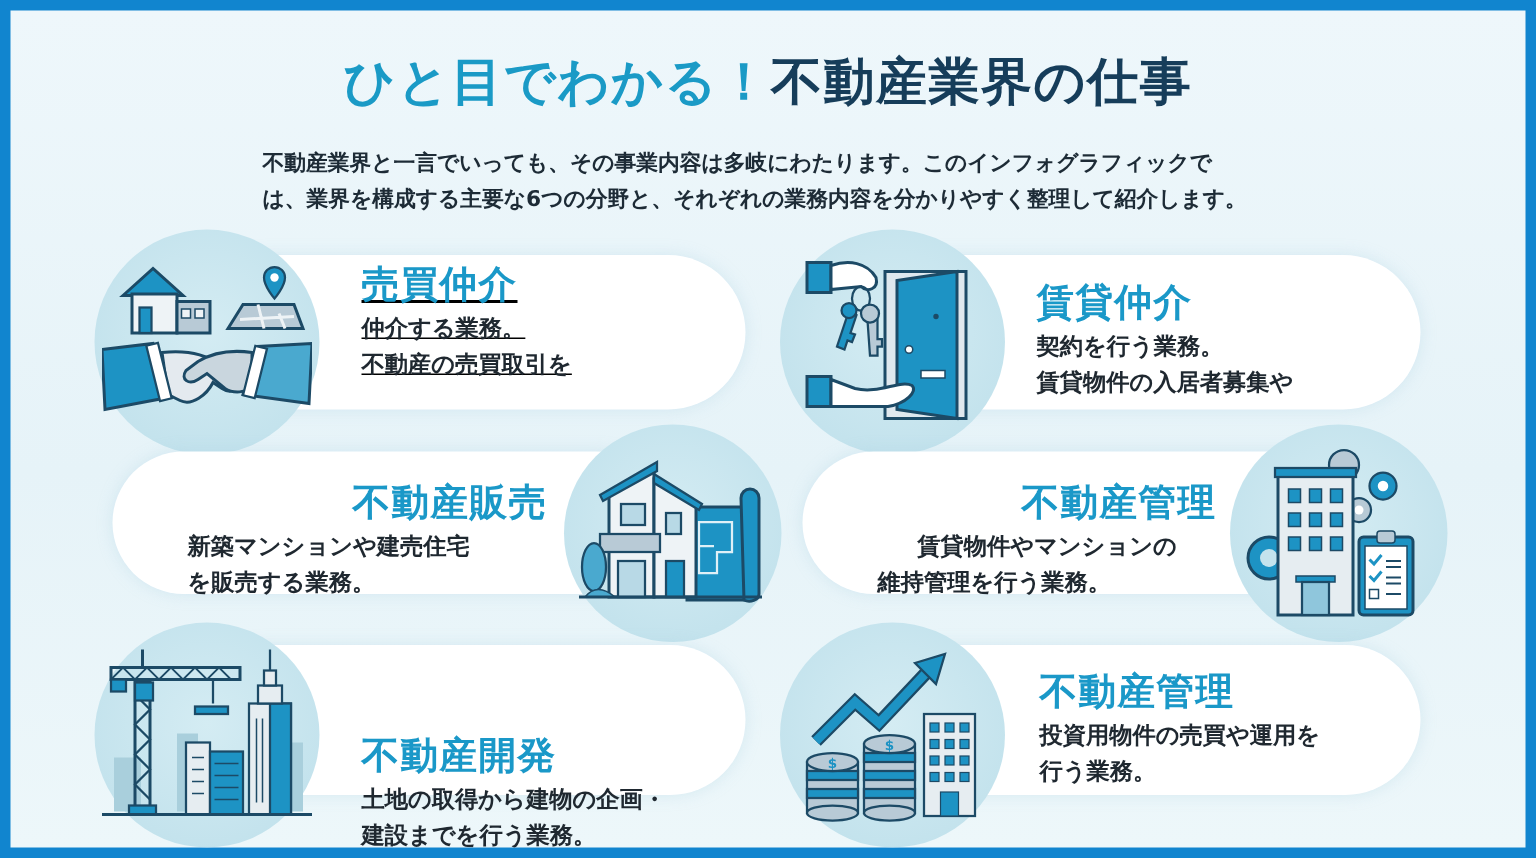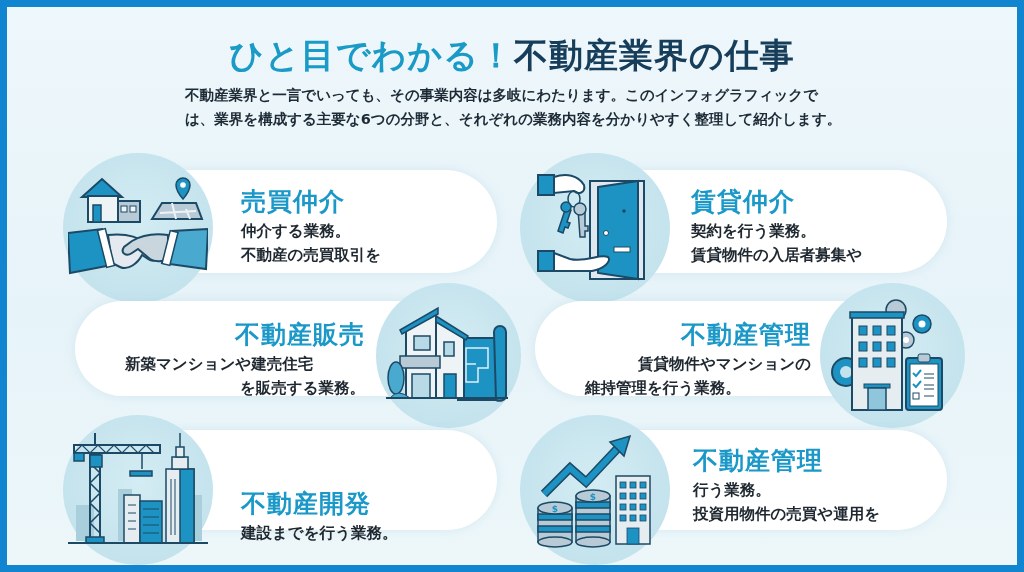--- a/index.html
+++ b/index.html
@@ -15,22 +15,22 @@
     overflow: hidden;
   }
   .title {
     position: absolute; left: 0; right: 0; top: 26px;
     text-align: center; font-weight: bold; font-size: 34px; letter-spacing: 1px;
     white-space: nowrap; line-height: 44px;
   }
   .title .t1 { color: #1a9ac6; }
   .title .t2 { color: #163d5a; }
   .intro {
-    position: absolute; left: 168px; top: 76px; width: 700px;
-    font-size: 14.5px; font-weight: bold; color: #1d2b36; line-height: 24px; margin-left: 10px;
+    position: absolute; left: 168px; top: 90px; width: 700px;
+    font-size: 14.5px; font-weight: bold; color: #1d2b36; line-height: 24px;
   }
   .intro div { white-space: nowrap; }
 
   .pill {
     position: absolute; background: #ffffff; border-radius: 60px;
     box-shadow: 0 0 10px rgba(170,210,225,0.35);
   }
   .circle {
     position: absolute; border-radius: 50%;
     background: radial-gradient(circle at 50% 45%, #d4ecf3 0%, #c4e3ed 70%, #bcdfea 100%);
@@ -79,21 +79,21 @@
 
       <polygon points="0,70 34,66 44,102 2,110" fill="#1d93c4" stroke="#1c4a66" stroke-width="2"></polygon>
       <polygon points="140,66 104,68 94,100 138,106" fill="#4aa9cf" stroke="#1c4a66" stroke-width="2"></polygon>
 
       <path d="M40 72 C58 70 70 74 78 80 L90 90 C94 96 86 100 80 96 L74 92 C70 100 60 108 52 104 L44 100 Z" fill="#e4eaef" stroke="#1c4a66" stroke-width="2"></path>
       <path d="M100 72 C86 70 74 72 64 78 L56 84 C52 90 58 94 64 90 L70 86 L82 96 C88 100 96 98 100 96 Z" fill="#c9d6de" stroke="#1c4a66" stroke-width="2"></path>
       <rect x="34" y="66" width="8" height="38" transform="rotate(-14 38 85)" fill="#fff" stroke="#1c4a66" stroke-width="1.5"></rect>
       <rect x="98" y="68" width="8" height="34" transform="rotate(14 102 85)" fill="#fff" stroke="#1c4a66" stroke-width="1.5"></rect>
     </svg>
   </div>
-  <div class="card-text" style="left:234px; top:178px;">
+  <div class="card-text" style="left:234px; top:166px;text-decoration:underline;">
     <div class="card-title">売買仲介</div>
     <div class="card-desc">仲介する業務。</div>
     <div class="card-desc">不動産の売買取引を</div>
   </div>
 
   <div class="pill" style="left:570px; top:163px; width:370px; height:103px;"></div>
   <div class="circle" style="left:513px; top:146px; width:150px; height:150px;">
     <svg width="130" height="130" viewBox="0 0 130 130">
       <rect x="60" y="18" width="54" height="98" fill="#dfe8ee" stroke="#1c4a66" stroke-width="2"></rect>
       <polygon points="68,24 108,18 108,116 68,110" fill="#1d93c4" stroke="#1c4a66" stroke-width="2"></polygon>
@@ -138,21 +138,21 @@
       <rect x="58" y="76" width="12" height="24" fill="#1d93c4" stroke="#1c4a66" stroke-width="1.5"></rect>
 
       <ellipse cx="10" cy="80" rx="8" ry="16" fill="#4aa9cf" stroke="#1c4a66" stroke-width="1.5"></ellipse>
       <path d="M4 100 q8 -10 20 0 z" fill="#4aa9cf" stroke="#1c4a66" stroke-width="1"></path>
       <line x1="0" y1="100" x2="122" y2="100" stroke="#1c4a66" stroke-width="2"></line>
     </svg>
   </div>
   <div class="card-text right-align" style="left:118px; top:311px; width:240px;">
     <div class="card-title">不動産販売</div>
     <div class="card-desc" style="text-align:left;">新築マンションや建売住宅</div>
-    <div class="card-desc" style="text-align:right;">を販売する業務。</div>
+    <div class="card-desc" style="text-align:left;">を販売する業務。</div>
   </div>
 
   <div class="pill" style="left:528px; top:294px; width:370px; height:95px;"></div>
   <div class="circle" style="left:813px; top:276px; width:145px; height:145px;">
     <svg width="125" height="120" viewBox="0 0 125 120">
 
       <circle cx="66" cy="14" r="10" fill="#b8cad6" stroke="#1c4a66" stroke-width="1.5"></circle>
       <circle cx="92" cy="28" r="9" fill="#1d93c4" stroke="#1c4a66" stroke-width="1.5"></circle>
       <circle cx="92" cy="28" r="3.5" fill="#fff"></circle>
       <circle cx="76" cy="44" r="8" fill="#b8cad6" stroke="#1c4a66" stroke-width="1.5"></circle>
@@ -179,21 +179,21 @@
       <rect x="76" y="62" width="36" height="52" rx="3" fill="#1d93c4" stroke="#1c4a66" stroke-width="2"></rect>
       <rect x="80" y="68" width="28" height="42" fill="#fff" stroke="#1c4a66" stroke-width="1"></rect>
       <rect x="88" y="58" width="12" height="8" rx="2" fill="#b8cad6" stroke="#1c4a66" stroke-width="1"></rect>
       <path d="M83 77 l3 3 l5 -6 M83 88 l3 3 l5 -6" stroke="#1d93c4" stroke-width="2" fill="none"></path>
       <rect x="83" y="97" width="6" height="6" fill="none" stroke="#1c4a66" stroke-width="1"></rect>
       <path d="M94 78 h10 M94 82 h10 M94 89 h10 M94 93 h10 M94 100 h10" stroke="#1c4a66" stroke-width="1.2"></path>
     </svg>
   </div>
   <div class="card-text right-align" style="left:578px; top:311px; width:226px;">
     <div class="card-title">不動産管理</div>
-    <div class="card-desc" style="text-align:right;">賃貸物件やマンションの</div>
+    <div class="card-desc" style="text-align:center;">賃貸物件やマンションの</div>
     <div class="card-desc" style="text-align:left;">維持管理を行う業務。</div>
   </div>
 
   <div class="pill" style="left:120px; top:423px; width:370px; height:100px;"></div>
   <div class="circle" style="left:56px; top:408px; width:150px; height:150px;">
     <svg width="140" height="130" viewBox="0 0 140 130">
 
       <rect x="8" y="80" width="18" height="36" fill="#a9cfdc"></rect>
       <rect x="50" y="64" width="14" height="52" fill="#a9cfdc"></rect>
       <rect x="118" y="70" width="16" height="46" fill="#a9cfdc"></rect>
@@ -218,20 +218,21 @@
       <rect x="112" y="44" width="14" height="74" fill="#1d93c4" stroke="#1c4a66" stroke-width="1.5"></rect>
       <rect x="104" y="32" width="16" height="12" fill="#e6edf1" stroke="#1c4a66" stroke-width="1.5"></rect>
       <rect x="108" y="22" width="8" height="10" fill="#e6edf1" stroke="#1c4a66" stroke-width="1.5"></rect>
       <line x1="112" y1="22" x2="112" y2="8" stroke="#1c4a66" stroke-width="1.5"></line>
       <path d="M103 54 v56 M107 54 v56" stroke="#1c4a66" stroke-width="1"></path>
       <line x1="0" y1="118" x2="140" y2="118" stroke="#1c4a66" stroke-width="2"></line>
     </svg>
   </div>
   <div class="card-text" style="left:234px; top:433px;margin-top:47px;">
     <div class="card-title">不動産開発</div>
+    <div class="card-desc">土地の取得から建物の企画・</div>
     <div class="card-desc">建設までを行う業務。</div>
   </div>
 
   <div class="pill" style="left:570px; top:423px; width:370px; height:100px;"></div>
   <div class="circle" style="left:513px; top:408px; width:150px; height:150px;">
     <svg width="130" height="125" viewBox="0 0 130 125">
 
       <path d="M14 66 L40 40 L56 54 L88 20" stroke="#1c4a66" stroke-width="9" fill="none" stroke-linejoin="miter"></path>
       <path d="M14 66 L40 40 L56 54 L88 20" stroke="#1d93c4" stroke-width="6" fill="none" stroke-linejoin="miter"></path>
       <polygon points="80,14 100,8 94,28" fill="#1d93c4" stroke="#1c4a66" stroke-width="1.5"></polygon>
@@ -268,17 +269,17 @@
           <rect x="110" y="76" width="6" height="6"></rect>
         <rect x="90" y="87" width="6" height="6"></rect>
           <rect x="100" y="87" width="6" height="6"></rect>
           <rect x="110" y="87" width="6" height="6"></rect>
         <rect x="97" y="100" width="12" height="16"></rect>
       </g>
     </svg>
   </div>
   <div class="card-text" style="left:686px; top:437px;">
     <div class="card-title">不動産管理</div>
+    <div class="card-desc">投資用物件の売買や運用を</div>
     <div class="card-desc">行う業務。</div>
-    <div class="card-desc">投資用物件の売買や運用を</div>
   </div>
 
 </div>
 
 </body></html>

